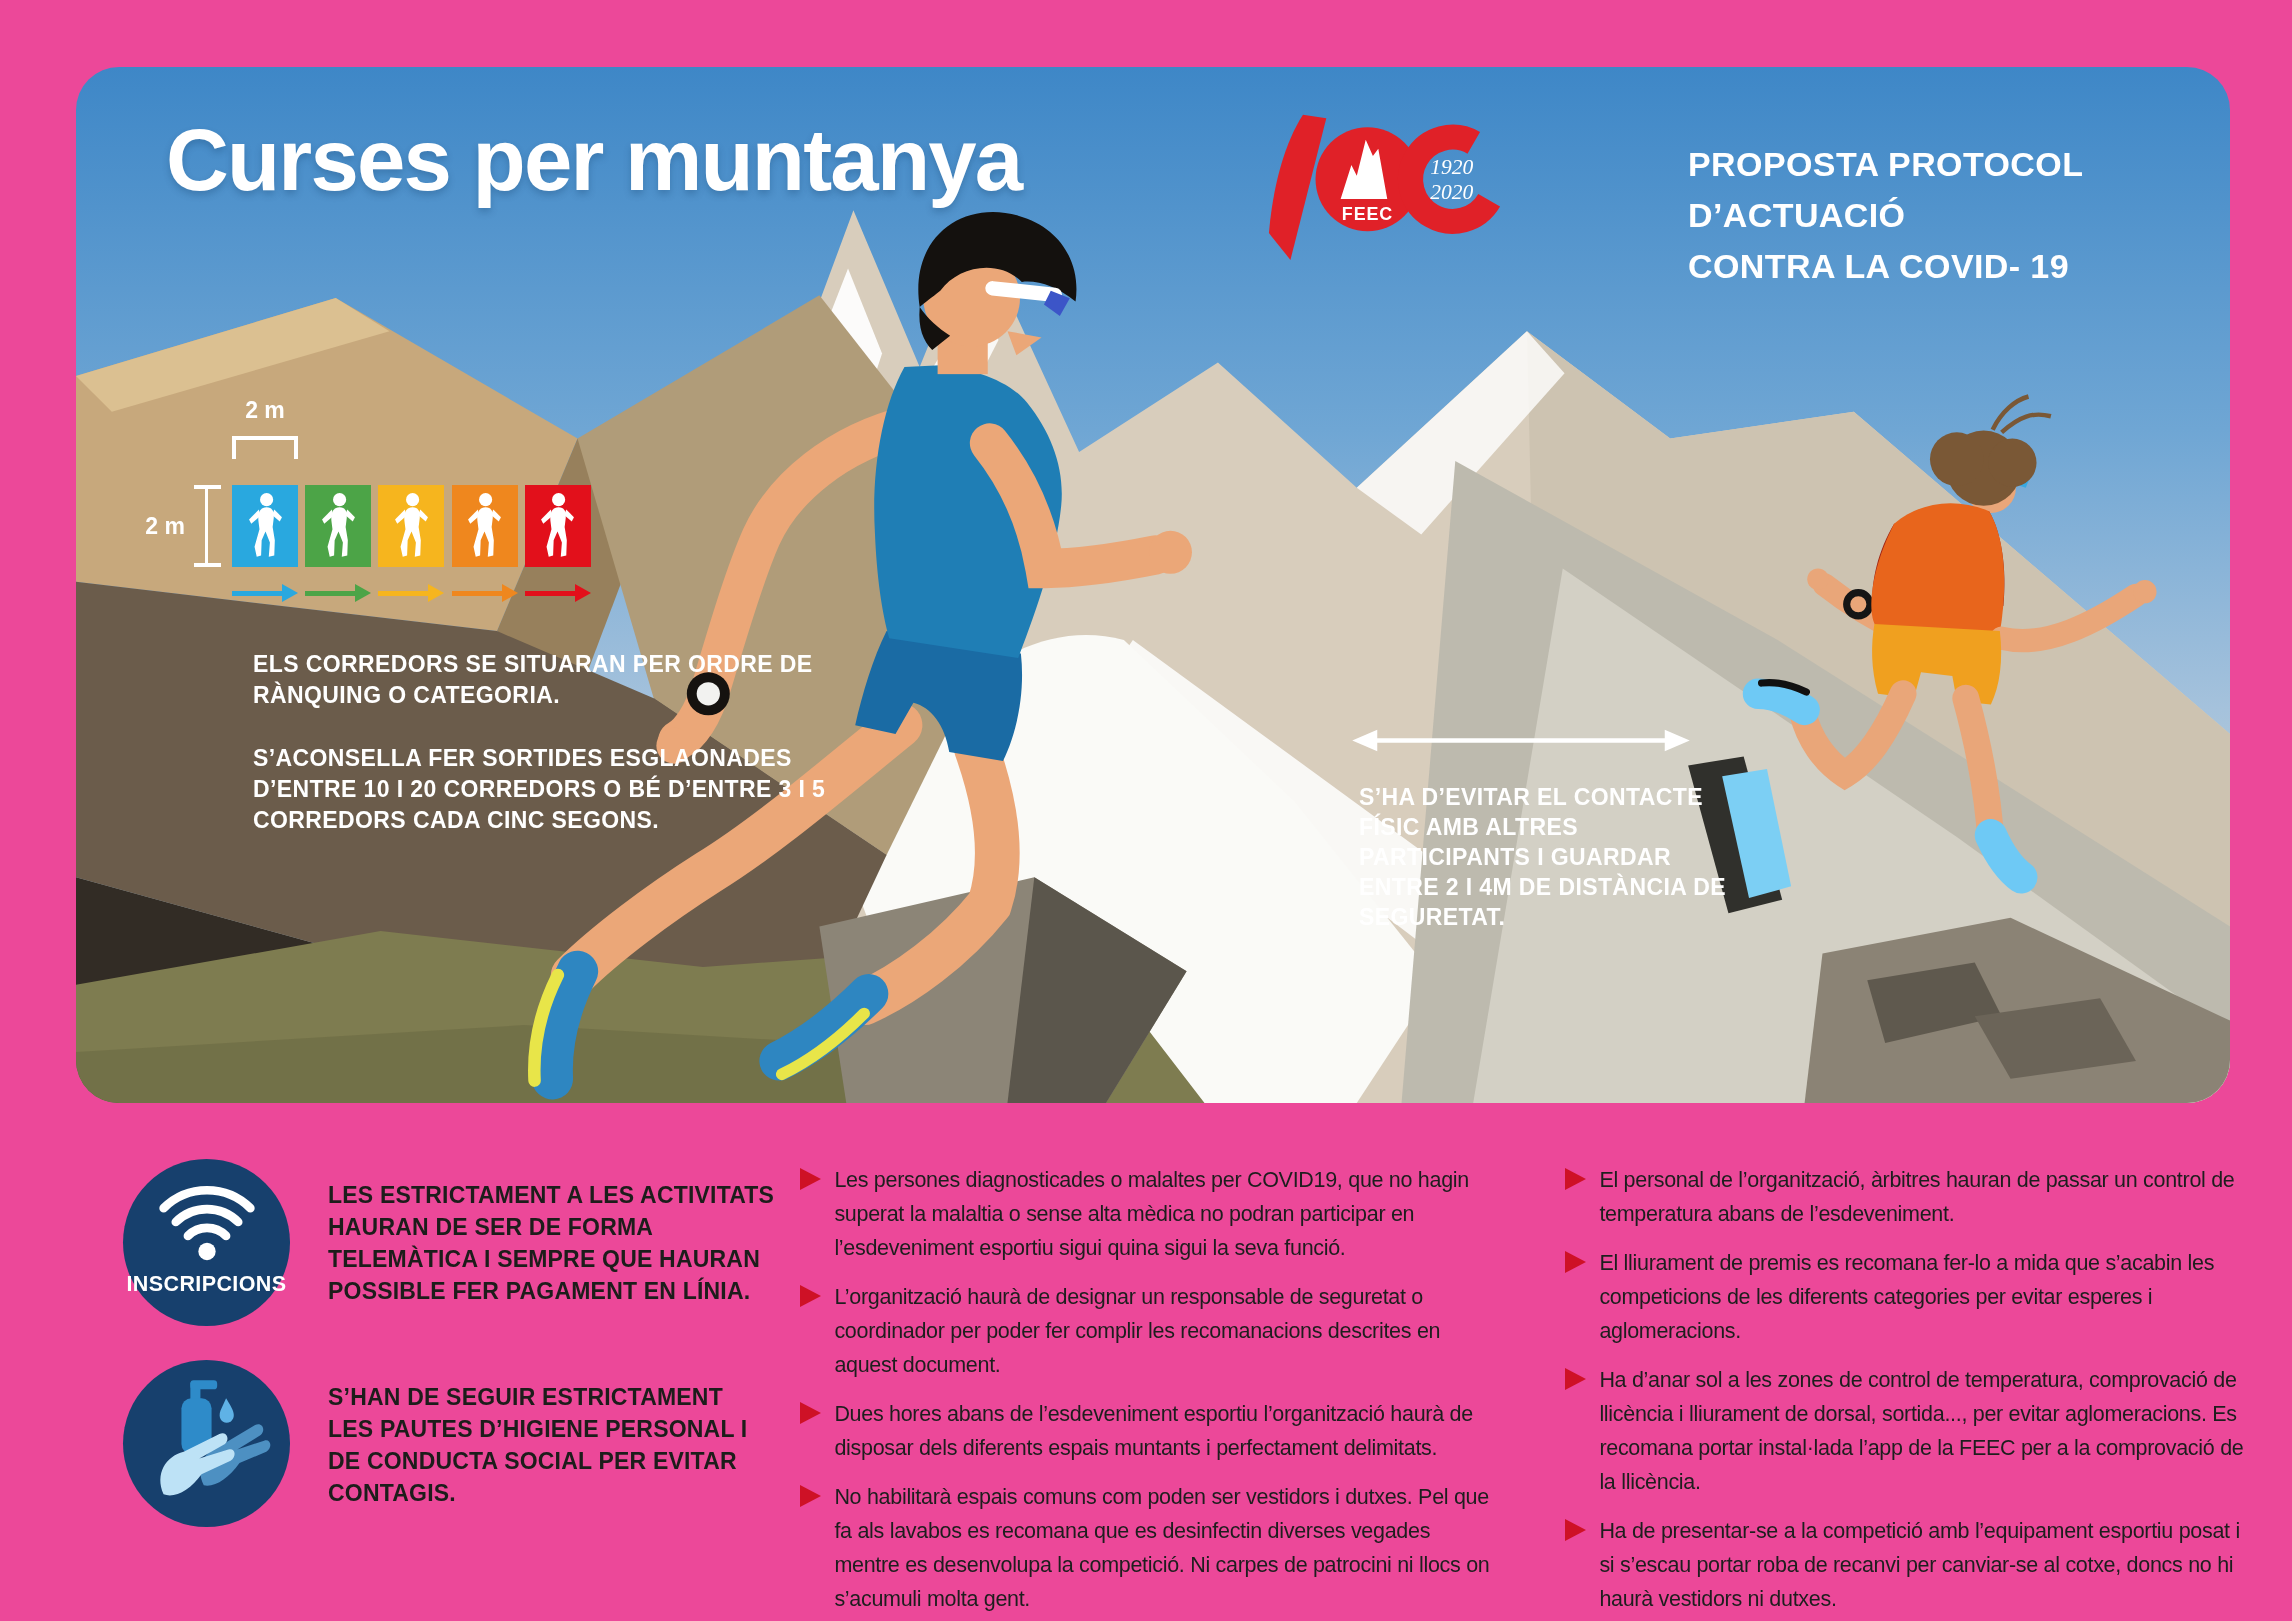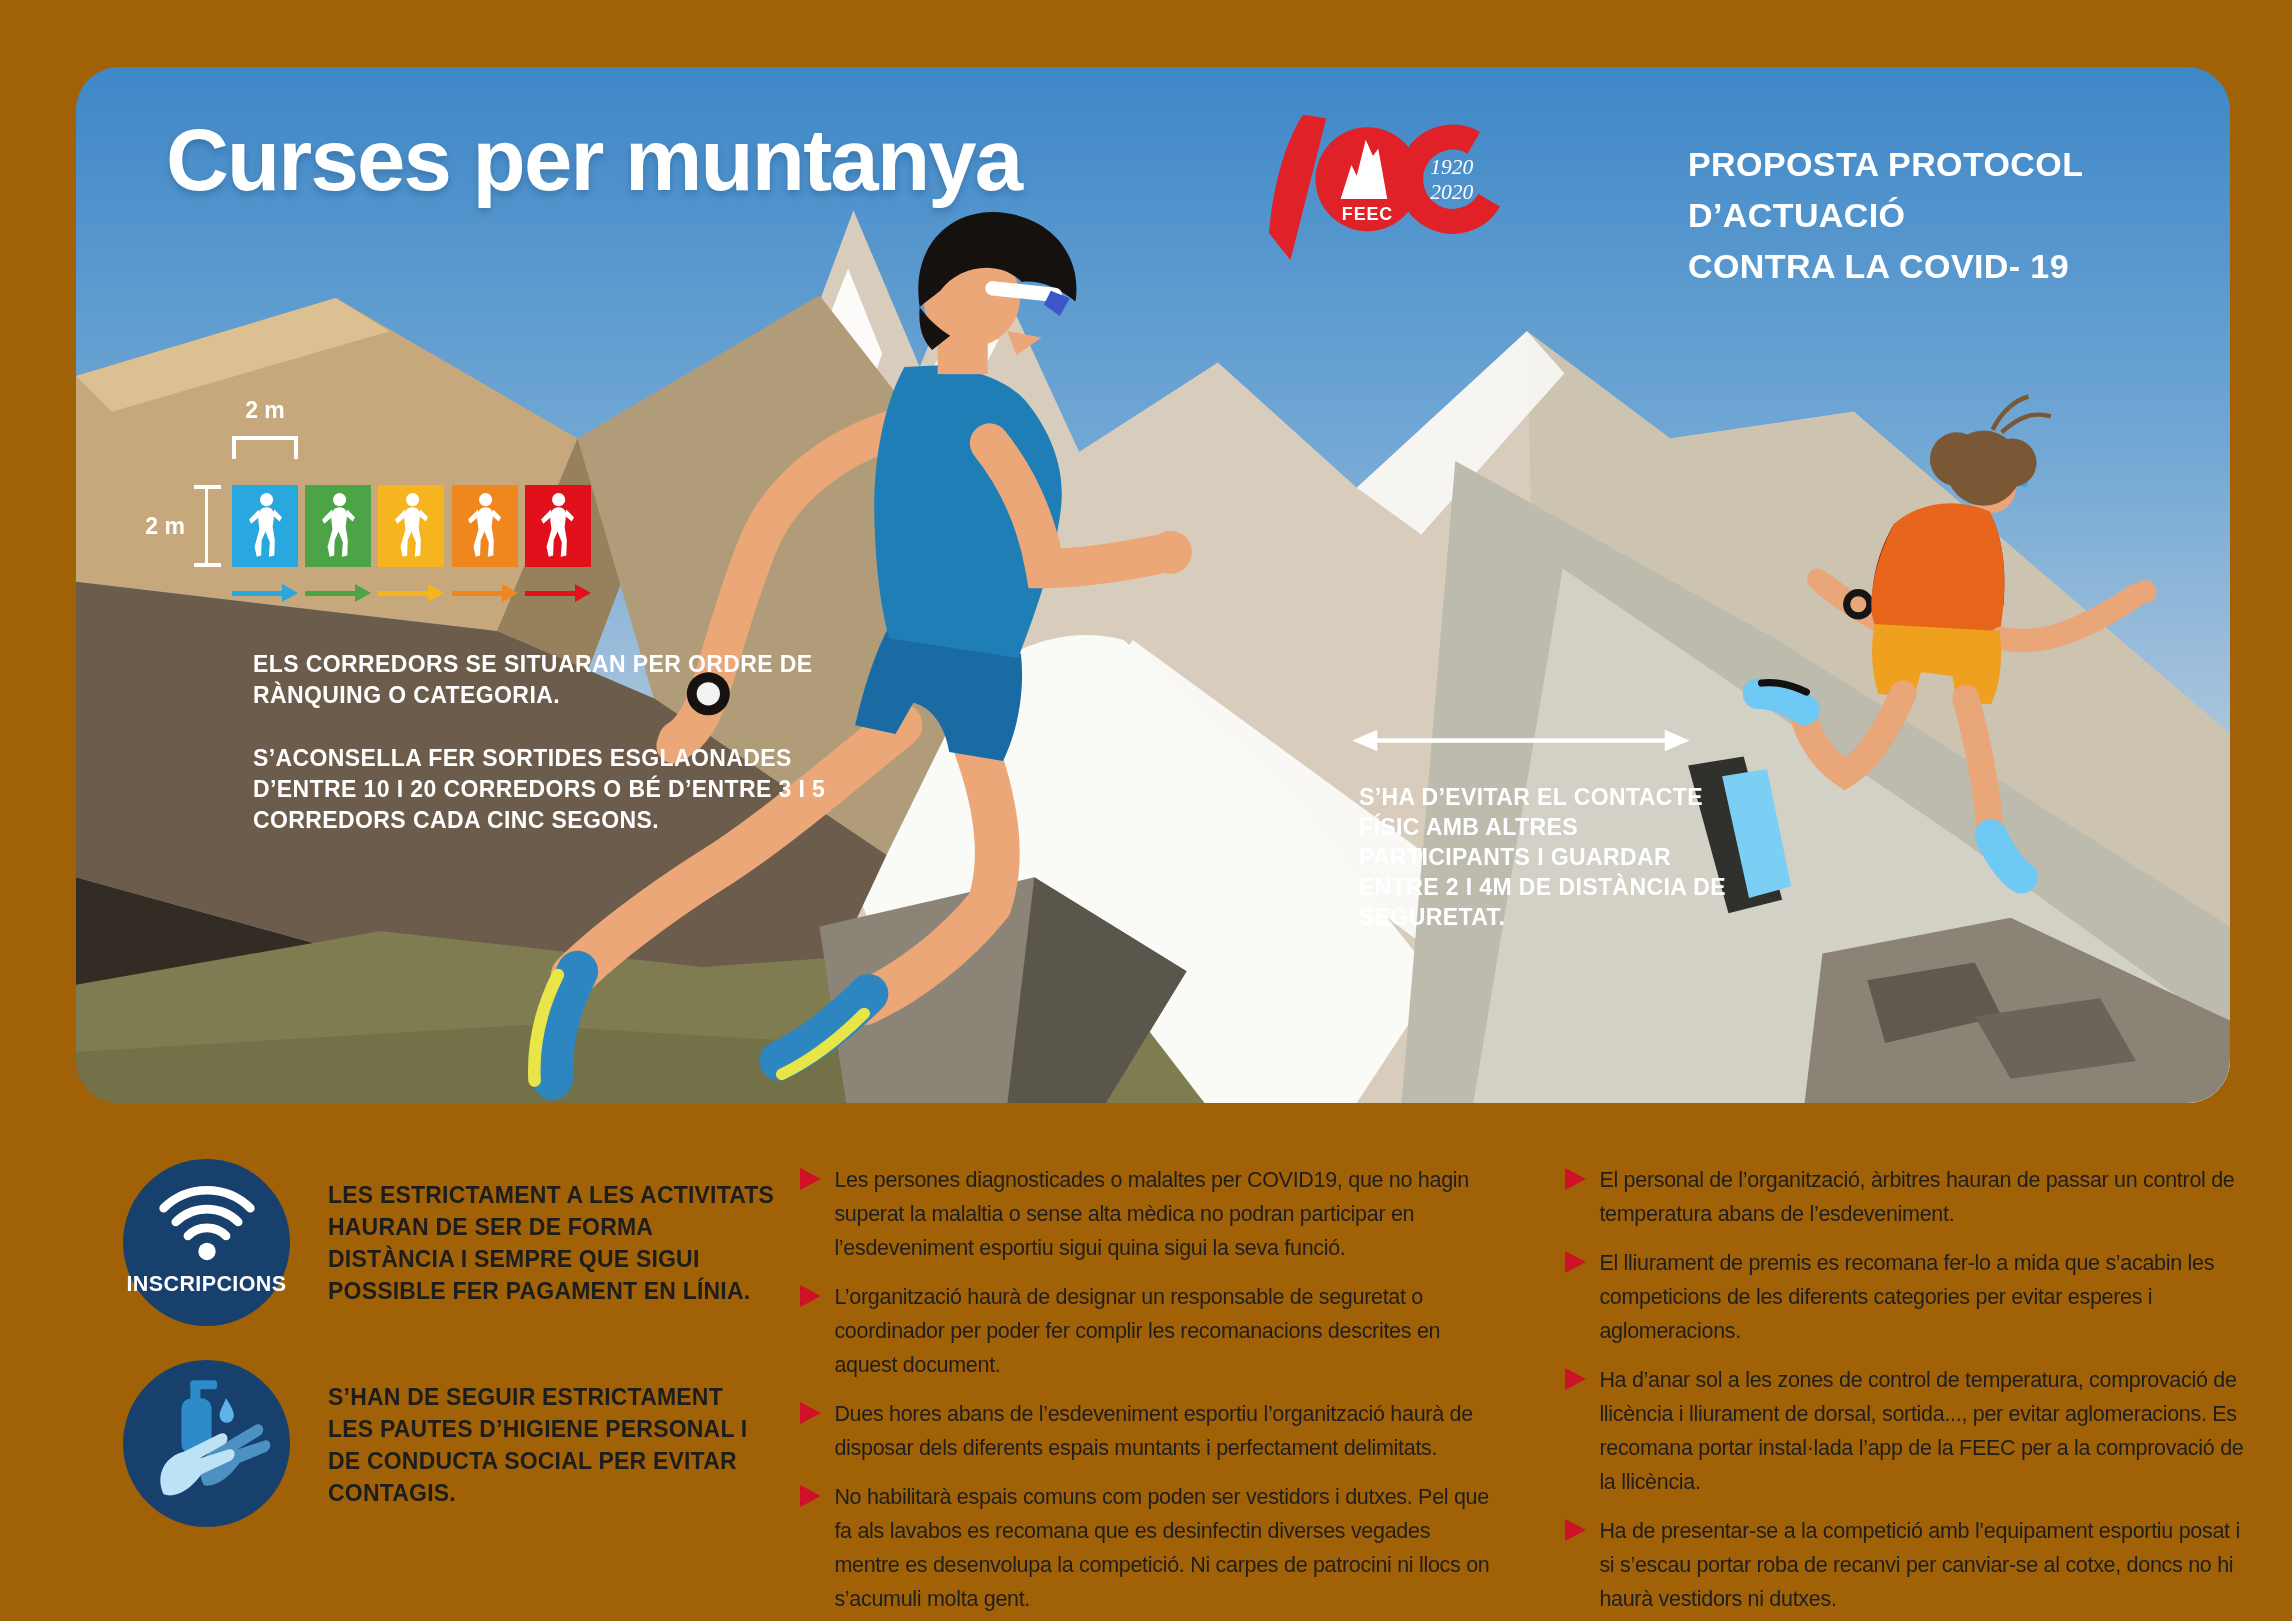--- a/index.html
+++ b/index.html
@@ -1,16 +1,16 @@
 <!DOCTYPE html>
 <html style="font-size:14.3px"><head>
 <meta charset="utf-8">
 <style>
   html,body{margin:0;padding:0;background:#ffffff;}
-  .poster{position:relative;width:2293px;height:1621px;background:#a16207;overflow:hidden;
+  .poster{position:relative;width:2293px;height:1621px;background:#ec4899;overflow:hidden;
           font-family:"Liberation Sans",sans-serif;}
   
   .panel{position:absolute;left:76px;top:67px;width:2154px;height:1036px;border-radius:43px;
          overflow:hidden;}
   .scene{position:absolute;left:0;top:0;width:100%;height:100%;display:block;}
   .page-title{position:absolute;left:90px;top:43px;font-size:87px;font-weight:bold;
               letter-spacing:-1.8px;color:#ffffff;text-shadow:0 3.6px 7.2px rgba(10,50,90,.25);}
   .protocol{position:absolute;left:1612px;top:72px;color:#ffffff;font-weight:bold;
             font-size:34px;line-height:51px;letter-spacing:0.4px;}
   .logo-box{position:absolute;left:1175px;top:39px;width:251px;height:177px;}
@@ -275,21 +275,21 @@
       <path d="M 38,66 A 31 31 0 0 1 82,66" stroke="#fff" stroke-width="10" fill="none" stroke-linecap="round"></path>
       <path d="M 24,50 A 51 51 0 0 1 96,50" stroke="#fff" stroke-width="10" fill="none" stroke-linecap="round"></path>
       <path d="M 10,34 A 71 71 0 0 1 110,34" stroke="#fff" stroke-width="10" fill="none" stroke-linecap="round"></path>
       <circle cx="60" cy="84" r="10" fill="#fff"></circle>
     </svg>
     <div class="badge-label">INSCRIPCIONS</div>
   </div>
   <div class="info-text info-text-1">
     <div>LES ESTRICTAMENT A LES ACTIVITATS</div>
     <div>HAURAN DE SER DE FORMA</div>
-    <div>DISTÀNCIA I SEMPRE QUE SIGUI</div>
+    <div>TELEMÀTICA I SEMPRE QUE HAURAN</div>
     <div>POSSIBLE FER PAGAMENT EN LÍNIA.</div>
   </div>
 
   <div class="badge badge-2" style="background-color: rgb(23, 64, 109);">
     <svg style="left:16px;top:12.5px;width:134px;height:142px" viewBox="0 0 120 126">
       <rect x="46" y="8" width="9" height="16" fill="#2E8BC9"></rect>
       <rect x="46" y="6" width="24" height="8" rx="3" fill="#2E8BC9"></rect>
       <rect x="38" y="22" width="27" height="50" rx="9" fill="#2E8BC9"></rect>
       <path d="M 78,22 C 84,32 88,38 82,43 C 76,46 70,41 73,33 Z" fill="#5FB2E6"></path>
       <path d="M 58,100 C 50,84 58,70 74,64 L 104,46 C 110,43 114,50 109,55 L 88,68 L 112,60 C 118,58 120,66 114,70 L 90,80 C 80,94 68,102 58,100 Z" fill="#4D90C2"></path>

